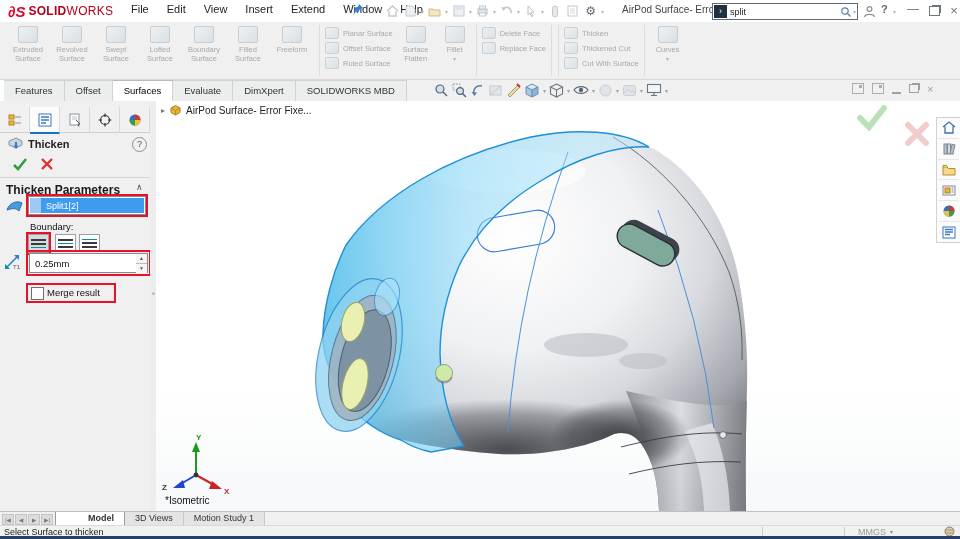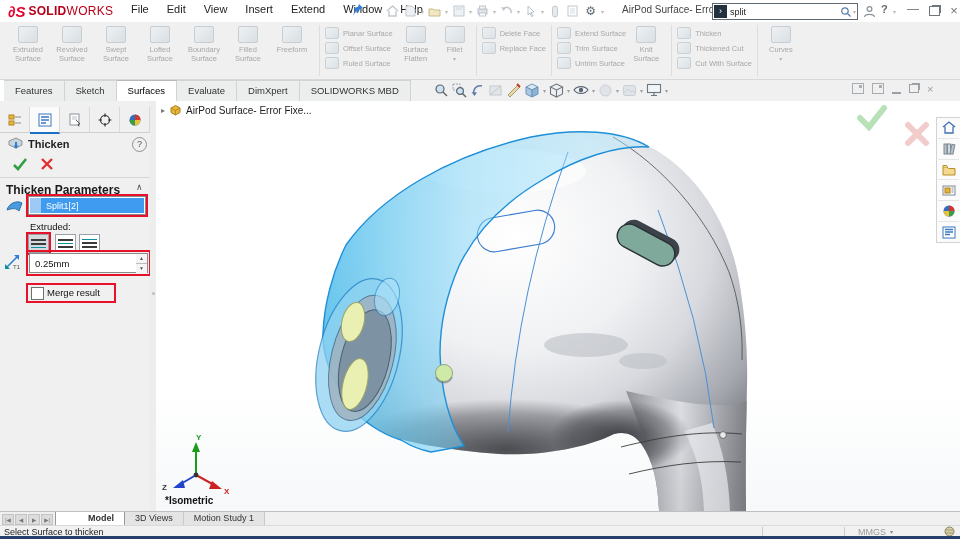--- a/index.html
+++ b/index.html
@@ -70,21 +70,21 @@
   .spinner{left:136px;top:152px;width:12px;height:20px;border:1px solid #8a8a8a;border-left:none;box-sizing:border-box;display:flex;flex-direction:column;}
   .spin{flex:1;font-size:5px;color:#555;text-align:center;line-height:9px;background:#f4f4f4;}
   .checkbox{left:31px;top:186px;width:11px;height:11px;background:#fff;border:1px solid #707070;}
   .mergelabel{left:47px;top:186px;font-size:9.5px;color:#111;}
   
   .divider{left:150px;top:101px;width:6px;height:410px;background:#ededed;border-right:1px solid #d8d8d8;}
   .divdot{left:152px;top:292px;width:3px;height:3px;border-radius:50%;background:#bdbdbd;}
   .viewport{left:156px;top:101px;width:804px;height:410px;background:linear-gradient(#ffffff 70%,#f6f8f9);overflow:hidden;}
   .crumb{left:5px;top:3px;display:flex;align-items:center;gap:4px;font-size:10px;color:#222;}
   .crumb .arr{font-size:8px;color:#777;}
-  .viewname{left:9px;top:394px;font-size:10px;font-weight:bold;color:#111;}
+  .viewname{left:9px;top:394px;font-size:10px;font-weight:normal;color:#111;}
   .axislab{position:absolute;font-size:8px;font-weight:bold;}
   .taskpane{left:780px;top:16px;width:23px;height:124px;background:#fbfbfb;border:1px solid #d2d2d2;display:flex;flex-direction:column;align-items:center;}
   .tpico{width:21px;height:20px;display:flex;align-items:center;justify-content:center;border-bottom:1px solid #e6e6e6;}
   
   .sheetrow{left:0;top:511px;width:960px;height:14px;background:#f0f0f0;border-top:1px solid #bfbfbf;display:flex;align-items:stretch;}
   .navbtns{display:flex;align-items:center;padding:0 2px;gap:1px;}
   .navb{width:12px;height:11px;background:#dcdcdc;border:1px solid #c3c3c3;font-size:5.5px;color:#777;text-align:center;line-height:11px;box-sizing:border-box;}
   .stab{padding:0 10px;font-size:9px;color:#333;line-height:13px;border-right:1px solid #c9c9c9;background:#e4e4e4;}
   .stab.active{background:#ffffff;font-weight:bold;border-left:1px solid #999;border-right:1px solid #999;padding-left:32px;}
   .statusbar{left:0;top:525px;width:960px;height:11px;background:#f1f1f1;border-top:1px solid #dadada;font-size:9px;color:#222;}
@@ -264,40 +264,20 @@
             <span class="sic"></span>
             <span>Delete Face</span>
           </div>
         <div class="smallbtn">
             <span class="sic"></span>
             <span>Replace Face</span>
           </div>
       </div>
     </div>
     <div class="rsep"></div>
-    <div class="rgroup">
-      <div class="smallcol">
-        <div class="smallbtn">
-            <span class="sic"></span>
-            <span>Extend Surface</span>
-          </div>
-        <div class="smallbtn">
-            <span class="sic"></span>
-            <span>Trim Surface</span>
-          </div>
-        <div class="smallbtn">
-            <span class="sic"></span>
-            <span>Untrim Surface</span>
-          </div>
-      </div>
-      <div class="bigbtn" style="width:40px;">
-          <span class="ric"></span>
-          <span>Knit Surface</span>
-        </div>
-    </div>
     <div class="rsep"></div>
     <div class="rgroup">
       <div class="smallcol">
         <div class="smallbtn">
             <span class="sic"></span>
             <span>Thicken</span>
           </div>
         <div class="smallbtn">
             <span class="sic"></span>
             <span>Thickened Cut</span>
@@ -314,21 +294,21 @@
           <span class="ric"></span>
           <span>Curves</span>
           <span class="bcaret">▾</span>
         </div>
     </div>
   </div>
 
   <div class="a tabrow">
     <div class="a ctabs">
       <span class="ctab">Features</span>
-      <span class="ctab">Sketch</span>
+      <span class="ctab">Offset</span>
       <span class="ctab active">Surfaces</span>
       <span class="ctab">Evaluate</span>
       <span class="ctab">DimXpert</span>
       <span class="ctab">SOLIDWORKS MBD</span>
     </div>
     <div class="a hud">
       <svg width="15" height="15" viewBox="0 0 15 15">
           <circle cx="6" cy="6" r="4" fill="#cfe2f0" stroke="#5b6670" stroke-width="1.2"></circle>
           <path d="M9,9 L13,13" stroke="#5b6670" stroke-width="1.5"></path>
         </svg>
@@ -457,21 +437,21 @@
         </svg>
     </span>
     <div class="a selwrap">
       <div class="selinner">
         <div class="selrow">
           <span class="selcell"></span>
           <span class="seltext">Split1[2]</span>
         </div>
       </div>
     </div>
-    <span class="a thicklabel">Extruded:</span>
+    <span class="a thicklabel">Boundary:</span>
     <div class="a annotation" style="left:26px;top:131px;width:25px;height:23px;">
       <div class="tbtn sel" style="width:100%;height:100%;">
           <div class="tl-black"></div>
           <div class="tl-black"></div>
           <div class="tl-cyan"></div>
         </div>
     </div>
     <div class="a tbtn" style="left:55px;top:133px;">
         <div class="tl-black"></div>
         <div class="tl-cyan"></div>

